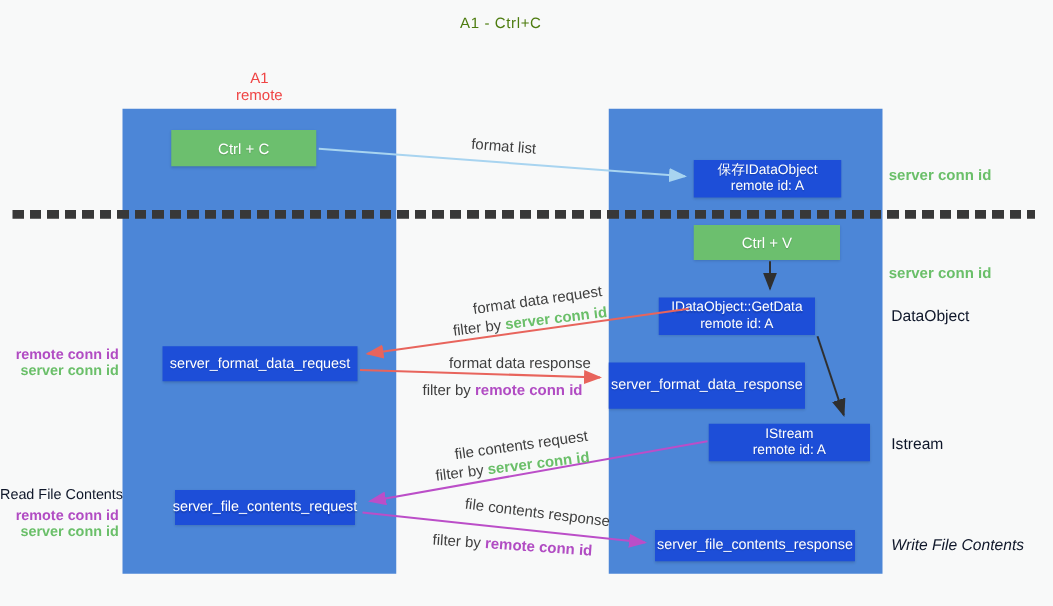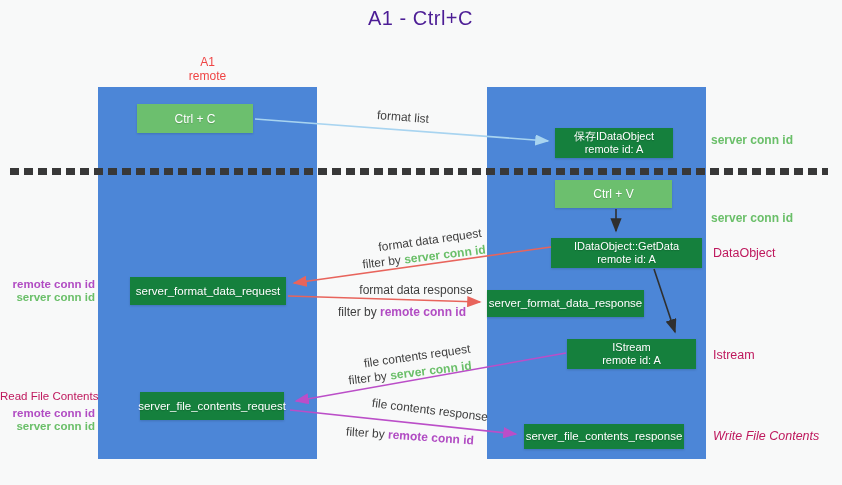--- a/index.html
+++ b/index.html
@@ -5,21 +5,21 @@
   html,body{margin:0;padding:0;}
   body{
     width:842px;height:485px;position:relative;overflow:hidden;
     background:#f8f9f9;
     font-family:"Liberation Sans","DejaVu Sans",sans-serif;
     color:#3f3f3f;
   }
   .abs{position:absolute;}
   .title{
     left:368px;top:8px;
-    font-size:20px;line-height:21px;color:#4c1d95;
+    font-size:12px;line-height:21px;color:#4d7c0f;
     letter-spacing:0.5px;
   }
   .lane-header{
     width:219px;top:55px;text-align:center;
     font-size:12px;line-height:14px;color:#ef4444;
   }
   .lane{
     top:87px;width:219px;height:372px;
     background:#4c86d7;z-index:1;
   }
@@ -27,31 +27,31 @@
     left:10px;top:168px;width:818px;height:7px;z-index:5;
     background:repeating-linear-gradient(90deg,#383838 0px,#383838 9px,transparent 9px,transparent 14px);
   }
   .node{
     z-index:2;display:flex;flex-direction:column;align-items:center;justify-content:center;
     color:#ffffff;text-align:left;
     text-shadow:0 1px 1px rgba(0,0,0,0.18);
     box-shadow:0 1px 2px rgba(0,0,0,0.15);
   }
   .node.green{background:#6cbf6e;font-size:12px;}
-  .node.orange{background:#15803d;font-size:11px;line-height:13px;}
+  .node.orange{background:#1d4ed8;font-size:11px;line-height:13px;}
   .node.mono-label{font-size:11.5px;}
   svg.arrows{left:0;top:0;z-index:4;pointer-events:none;}
   .mid-label{
     z-index:6;white-space:nowrap;font-size:12px;color:#3f3f3f;
     transform:translate(-50%,-50%) rotate(var(--rot,0deg));
   }
   .side-label{z-index:6;white-space:nowrap;font-size:12px;}
   .green-id{color:#6abf69;font-weight:bold;}
   .purple-id{color:#b14cc3;font-weight:bold;}
-  .dark-label{color:#be185d;}
+  .dark-label{color:#0f172a;}
   .left-col{left:0;width:95px;text-align:right;font-size:11.5px;line-height:13px;}
 </style>
 </head>
 <body>
 
 <div class="abs title">
   <div>A1 - Ctrl+C</div>
 </div>
 
 <div class="abs lane-header" style="left:98px;">
@@ -74,30 +74,30 @@
 
 <div class="abs node orange" style="left:555px;top:128px;width:118px;height:30px;">
   <span>保存IDataObject</span>
   <span>remote id: A</span>
 </div>
 
 <div class="abs node green" style="left:555px;top:180px;width:117px;height:28px;">
   <span>Ctrl + V</span>
 </div>
 
-<div class="abs node orange" style="left:551px;top:238px;width:151px;height:30px;">
+<div class="abs node orange" style="left:527px;top:238px;width:125px;height:30px;">
   <span>IDataObject::GetData</span>
   <span>remote id: A</span>
 </div>
 
 <div class="abs node orange mono-label" style="left:130px;top:277px;width:156px;height:28px;">
   <span>server_format_data_request</span>
 </div>
 
-<div class="abs node orange mono-label" style="left:487px;top:290px;width:157px;height:27px;">
+<div class="abs node orange mono-label" style="left:487px;top:290px;width:157px;height:37px;">
   <span>server_format_data_response</span>
 </div>
 
 <div class="abs node orange" style="left:567px;top:339px;width:129px;height:30px;">
   <span>IStream</span>
   <span>remote id: A</span>
 </div>
 
 <div class="abs node orange mono-label" style="left:140px;top:392px;width:144px;height:28px;">
   <span>server_file_contents_request</span>

